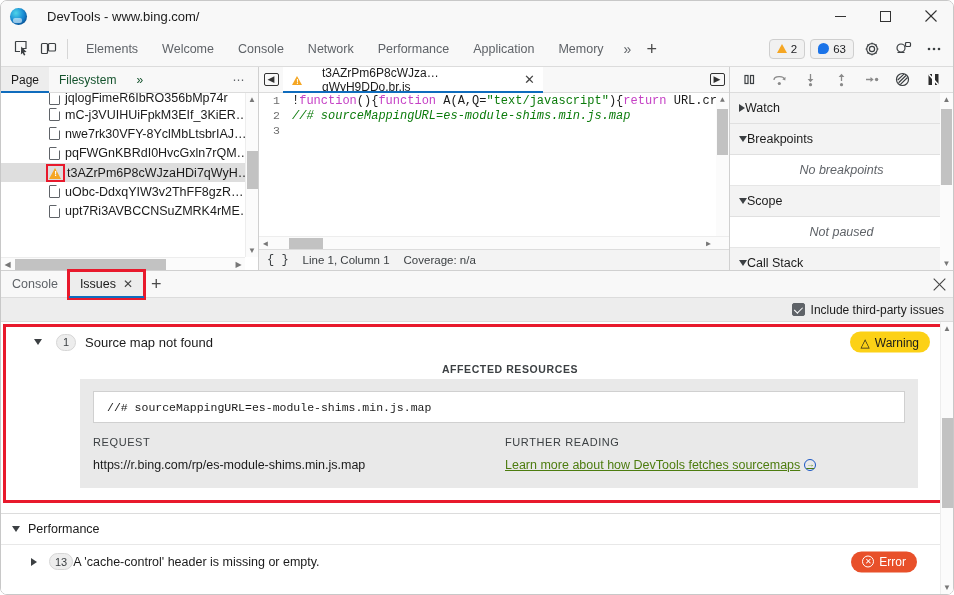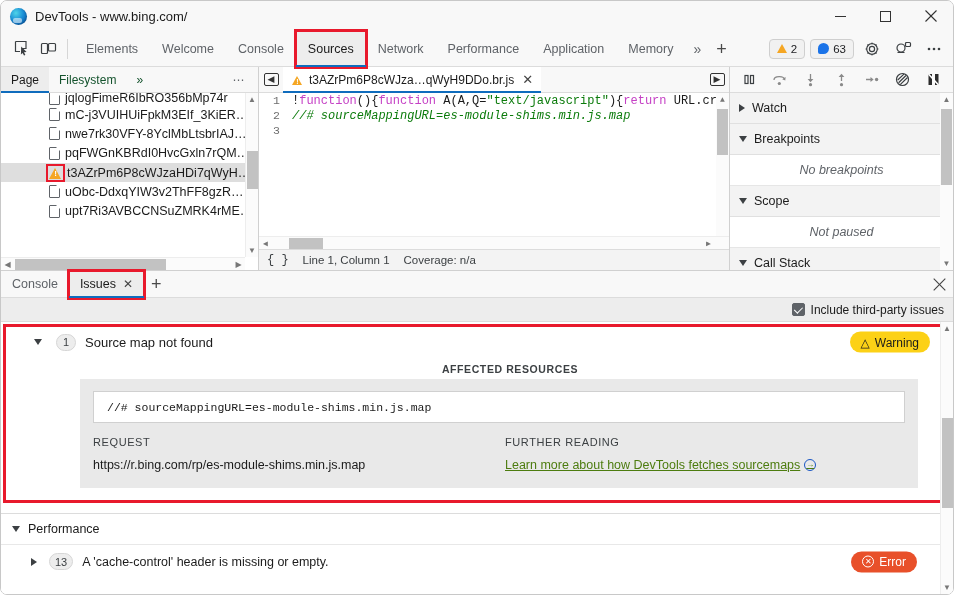--- a/index.html
+++ b/index.html
@@ -36,21 +36,21 @@
     position: relative; flex: 0 0 auto;
     box-shadow: inset -1px -1px 2px rgba(0,0,0,.2);
   }
   .edge-logo::after {
     content:"";
     position:absolute; left:3px; bottom:2px;
     width:9px; height:5px; border-radius:2px;
     background: rgba(255,255,255,.55);
   }
   .title-text {
-    margin-left: 8px;
+    margin-left: 20px;
     font-size: 13px;
     color: #1b1b1b;
   }
   .win-controls {
     position: absolute; right: 0; top: 0; height: 30px;
     display: flex;
   }
   .win-btn {
     width: 45px; height: 30px;
     display: flex; align-items: center; justify-content: center;
@@ -206,21 +206,21 @@
   }
   .nav-arrow-btn {
     width:24px;height:26px;display:flex;align-items:center;justify-content:center;
   }
   .arrow-box {
     width:15px;height:13px;border:1.4px solid #333;border-radius:2px;
     display:flex;align-items:center;justify-content:center;
     font-size:9px;color:#333;line-height:1;
   }
   .etab {
-    display:flex; align-items:center; gap:5px;
+    display:flex; align-items:center; gap:18px;
     height:26px; padding:0 8px 0 9px;
     background:#ffffff; font-size:12px; color:#1b1b1b;
     position:relative; max-width:260px;
   }
   .etab::after {
     content:""; position:absolute; left:0; right:0; bottom:0; height:2px; background:#0f6cbd;
   }
   .etab .warnicon { width:11px; height:10px; margin-right:1px; }
   .etab .warnicon::before { border-left-width:5.5px;border-right-width:5.5px;border-bottom-width:9.5px; }
   .etab .warnicon::after { font-size:7px; line-height:9px; }
@@ -258,21 +258,21 @@
     width:224px; border-left:1px solid #d0d0d0; display:flex; flex-direction:column;
     background:#ffffff;
   }
   .dbg-toolbar {
     height:26px; background:#f8f8f8; border-bottom:1px solid #dcdcdc;
     display:flex; align-items:center; justify-content:space-around; padding:0 4px;
   }
   .dbg-btn { width:22px;height:22px;display:flex;align-items:center;justify-content:center; }
   .dbg-body { flex:1; position:relative; overflow:hidden; }
   .dsec {
-    height:31px; display:flex; align-items:center; gap:7px;
+    height:31px; display:flex; align-items:center; 
     padding-left:9px; font-size:12.5px; color:#1b1b1b;
     background:#f3f3f3; border-bottom:1px solid #e0e0e0;
   }
   .caret { width:0;height:0;flex:0 0 auto; }
   .caret.down { border-left:4.5px solid transparent;border-right:4.5px solid transparent;border-top:6px solid #3c4043; }
   .caret.right { border-top:4.5px solid transparent;border-bottom:4.5px solid transparent;border-left:6px solid #3c4043; }
   .dempty {
     height:31px; display:flex; align-items:center; justify-content:center;
     font-size:12.5px; color:#5f6368; font-style:italic;
     background:#ffffff; border-bottom:1px solid #e6e6e6;
@@ -365,21 +365,21 @@
     font-size:8px; line-height:1; text-decoration:none;
   }
   .perf-group {
     border-top:1px solid #dcdcdc;
   }
   .group-head {
     height:30px; display:flex; align-items:center; gap:8px; padding-left:11px;
     font-size:12.5px; color:#1b1b1b; background:#fff;
   }
   .sub-issue {
-    height:34px; display:flex; align-items:center; gap:9px; padding:0 26px 0 26px;
+    height:34px; display:flex; align-items:center; padding:0 26px 0 26px;
     font-size:12.5px; color:#1b1b1b; border-top:1px solid #e8e8e8;
     position:relative; background:#fff;
   }
   .issues-vscroll {
     position:absolute; right:0; top:0; width:13px; bottom:0; background:#fbfbfb;
     border-left:1px solid #ededed;
   }
   .err-circle {
     width:12px;height:12px;border:1.3px solid #fff;border-radius:50%;
     display:flex;align-items:center;justify-content:center;font-size:8px;line-height:1;
@@ -425,21 +425,20 @@
       <svg width="17" height="17" viewBox="0 0 17 17">
         <rect x="1.5" y="3.5" width="6" height="10" rx="1" fill="none" stroke="#3c4043" stroke-width="1.2"></rect>
         <rect x="8.5" y="3.5" width="7" height="7.5" rx="1" fill="none" stroke="#3c4043" stroke-width="1.2"></rect>
       </svg>
     </div>
     <div class="tb-sep"></div>
     <div class="main-tabs">
       <div class="mtab">Elements</div>
       <div class="mtab">Welcome</div>
       <div class="mtab">Console</div>
-      <div class="mtab active highlight">Sources</div>
       <div class="mtab">Network</div>
       <div class="mtab">Performance</div>
       <div class="mtab">Application</div>
       <div class="mtab">Memory</div>
       <div class="chev-more">»</div>
       <div class="plus-btn">+</div>
     </div>
     <div class="tb-right">
       <div class="counter">
         <span class="tri-warn"></span>

